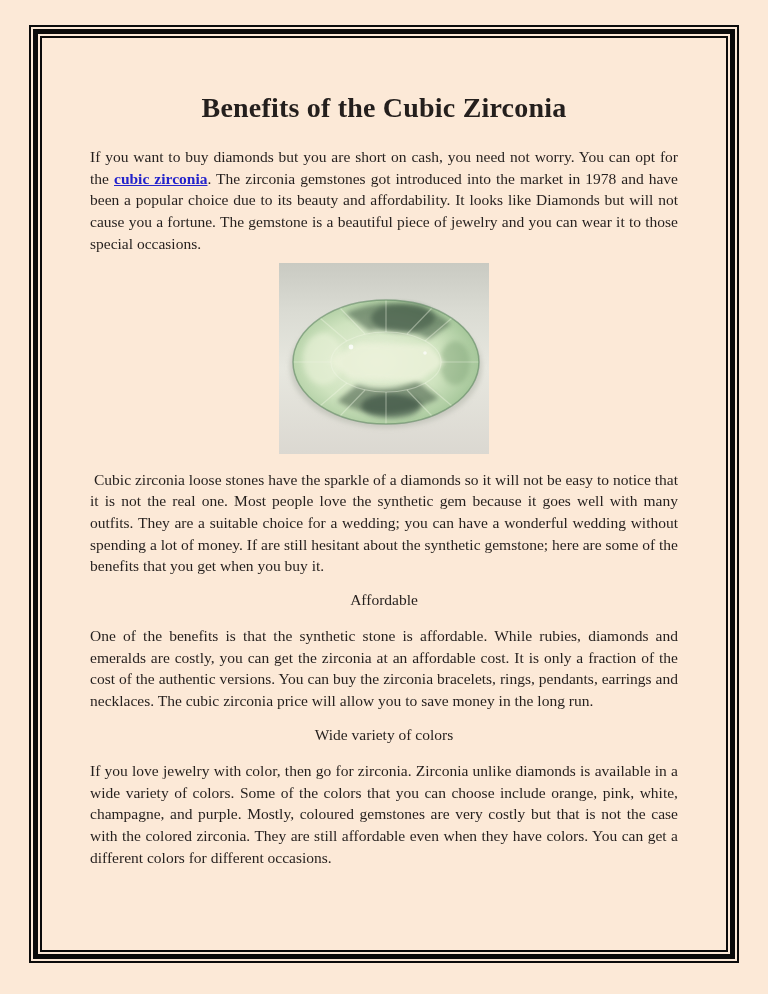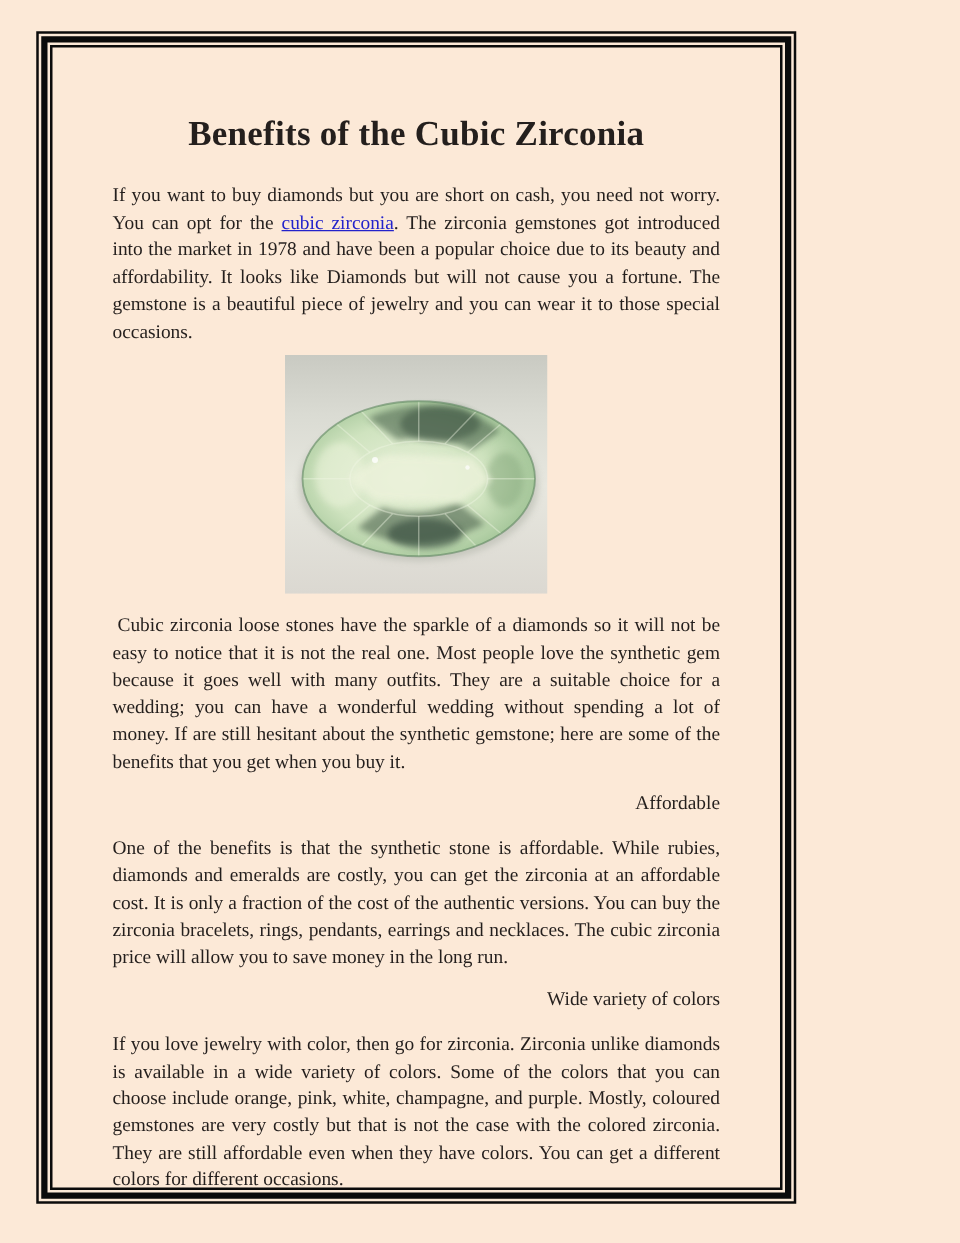--- a/index.html
+++ b/index.html
@@ -9,21 +9,21 @@
     position: relative;
     overflow: hidden;
     background: #fce9d7;
     font-family: "Liberation Serif", serif;
     color: #241f1d;
   }
   .frame-outer {
     position: absolute;
     left: 29px;
     top: 25px;
-    width: 608px;
+    width: 710px;
     height: 938px;
     box-sizing: border-box;
     border: 2px solid #0b0b0b;
     padding: 2px;
   }
   .frame-mid {
     width: 100%;
     height: 100%;
     box-sizing: border-box;
     border: 5px solid #0b0b0b;
@@ -51,25 +51,25 @@
     line-height: 21.7px;
     text-align: justify;
   }
   .p-intro { margin-top: 22px; }
   .p-loose { margin-top: 15px; text-indent: 4px; }
   .p-after-heading { margin-top: 14px; }
   .heading {
     font-size: 15.5px;
     line-height: 22px;
     margin-top: 12px;
-    text-align: right;
+    text-align: center;
   }
   .doc-link {
     color: #2323cb;
-    font-weight: normal;
+    font-weight: bold;
     text-decoration: underline;
     cursor: pointer;
   }
   b { font-weight: normal; }
   .gem-figure {
     width: 210px;
     height: 191px;
     margin: 8px auto 0 auto;
   }
   .gem-figure svg { display: block; }

